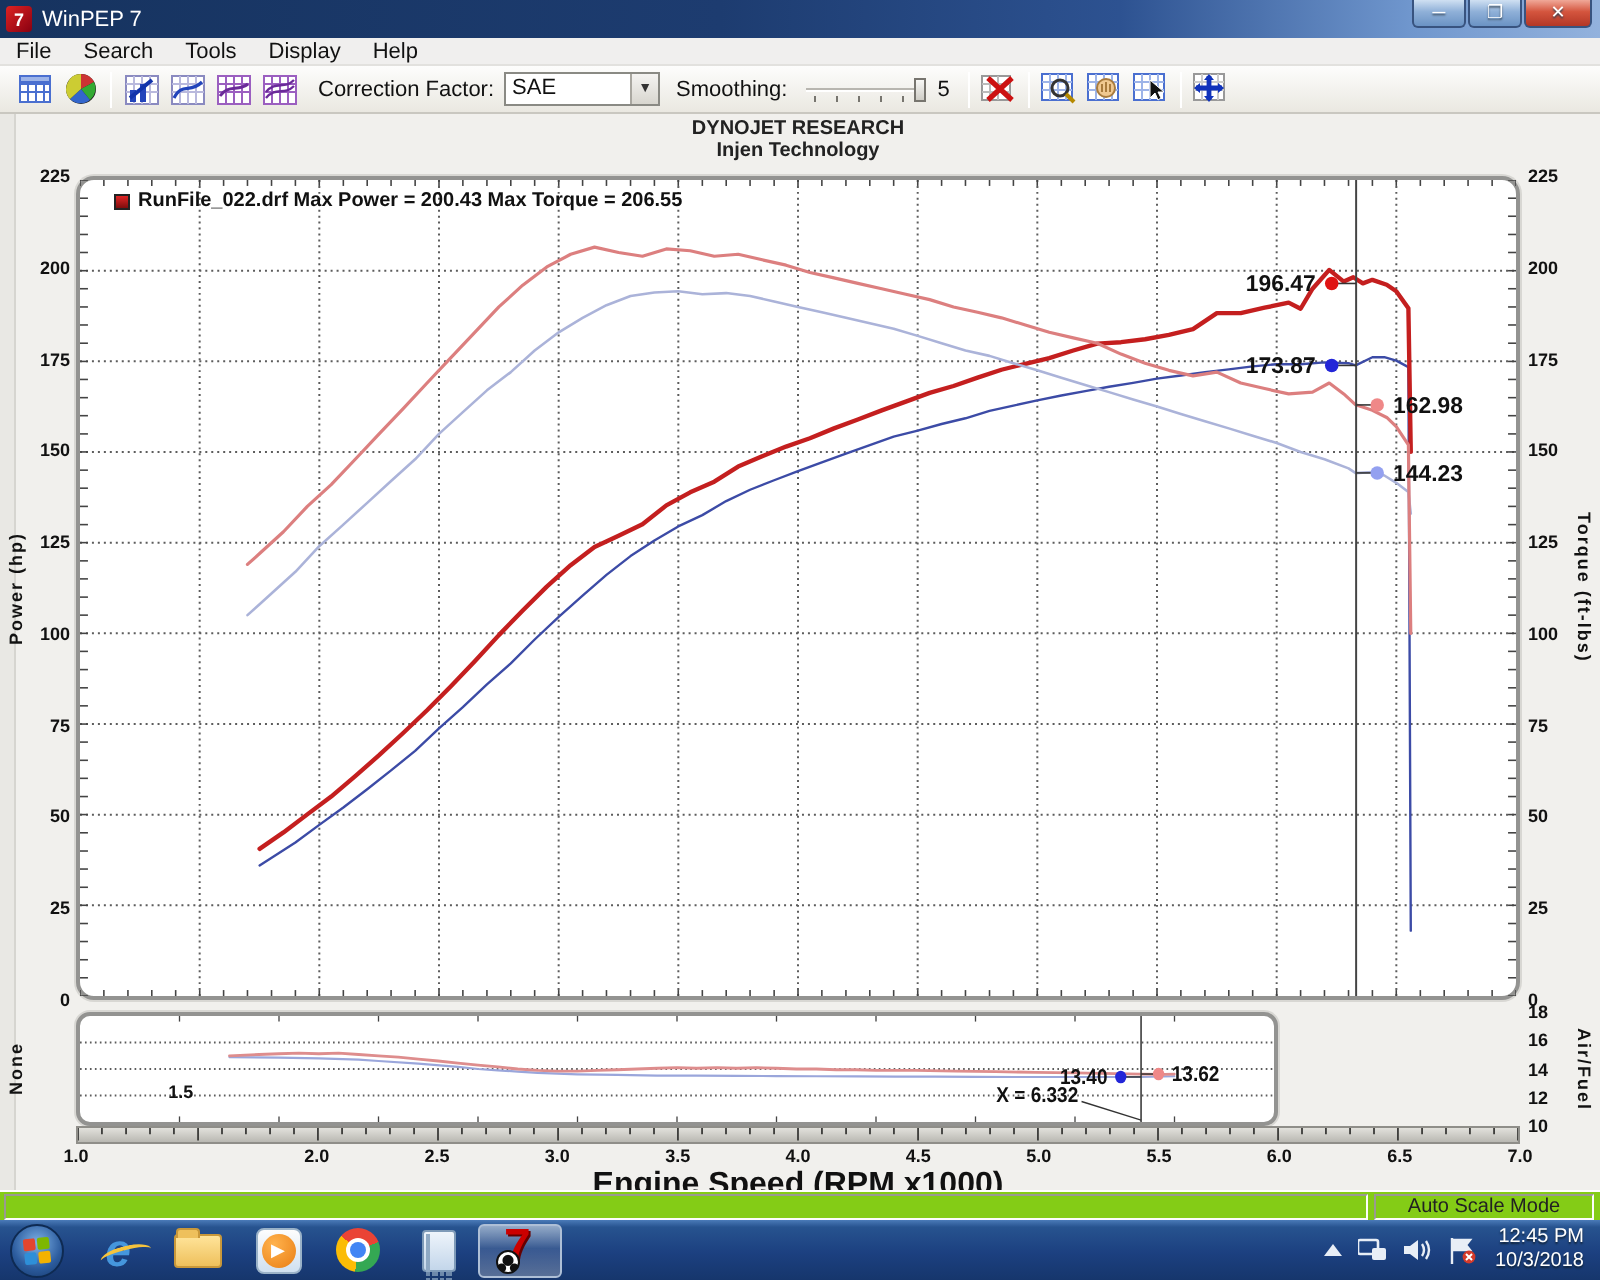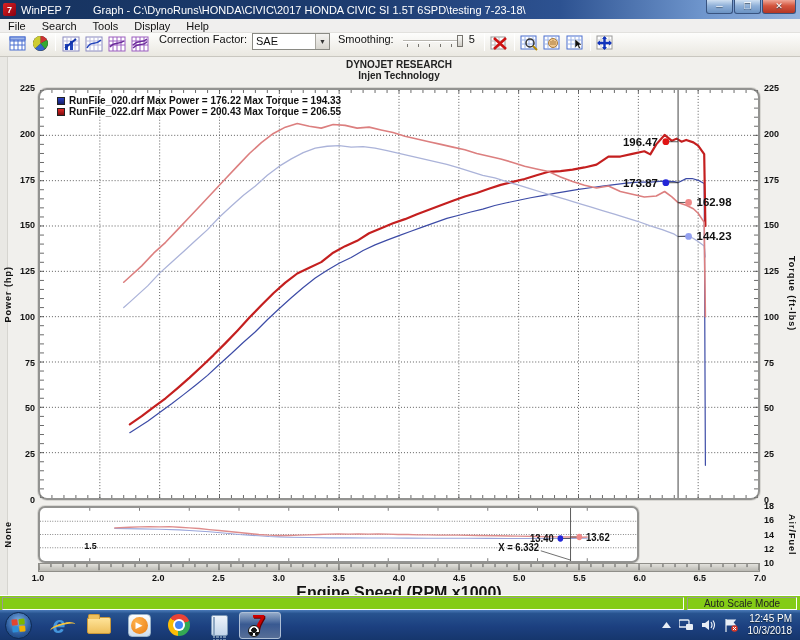--- a/index.html
+++ b/index.html
@@ -22,21 +22,21 @@
   .wbtn.close { width:34px; background:linear-gradient(#f0a898,#d4553e 45%,#b33726); }
 
   
   #menubar { position:absolute; left:0; top:19px; width:800px; height:14px; background:#f0efee;
     border-bottom:1px solid #e2e1de; display:flex; align-items:center; font-size:11px; color:#111; }
   .menuitem { padding:0 8px; height:14px; line-height:14px; }
 
   
   #toolbar { position:absolute; left:0; top:33px; width:800px; height:24px;
     background:linear-gradient(#fdfdfc,#eae8e1); border-bottom:1px solid #c9c7c0;
-    display:flex; align-items:flex-start; font-size:11px; color:#111; }
+    display:flex; align-items:center; font-size:11px; color:#111; }
   .tbicon { width:23px; height:21px; display:flex; align-items:center; justify-content:center; }
   .tbsep { width:1px; height:18px; background:#c4c2bb; border-right:1px solid #fff; margin:0 3px; }
   .tblabel { margin:0 5px 0 8px; white-space:nowrap; }
   #combo { width:78px; height:17px; background:#fff; border:1px solid #8a8a84; display:flex; }
   #combo .cval { flex:1; font-size:11px; padding:1px 3px; }
   #combo .carrow { width:14px; background:linear-gradient(#f4f3f1,#d8d6cf); border-left:1px solid #a9a7a0;
     font-size:7px; text-align:center; line-height:15px; color:#333; }
   #slider { position:relative; width:60px; height:16px; margin:0 4px; }
   #slider .track { position:absolute; left:0; top:7px; width:60px; height:2px; background:#b8b6b0; border-bottom:1px solid #fff; }
   #slider .tick { position:absolute; top:11px; width:1px; height:3px; background:#77756f; }
@@ -107,21 +107,20 @@
   #clock { text-align:right; font-size:10px; line-height:12px; color:#fff; margin:0 8px 0 6px; text-shadow:0 1px 1px #123; }
 </style>
 </head>
 <body>
 
 <div id="screen">
 
   <div id="titlebar">
     <span class="appicon">7</span>
     <span class="tapp">WinPEP 7</span>
-    <span class="tdoc">Graph - C:\DynoRuns\HONDA\CIVIC\2017 HONDA CIVIC SI 1.5T 6SPD\testing 7-23-18\</span>
     <div id="winbtns">
       <div class="wbtn">─</div>
       <div class="wbtn">❐</div>
       <div class="wbtn close">✕</div>
     </div>
   </div>
 
   <div id="menubar">
     <span class="menuitem">File</span>
     <span class="menuitem">Search</span>
@@ -492,24 +491,20 @@
           <text x="621.3433333333334" y="97.62471111111108" text-anchor="end" font-family="Liberation Sans,sans-serif" font-size="11.5" font-weight="bold" fill="#111">173.87</text>
           <line x1="641.6173333333332" y1="113.5655111111111" x2="652.2066666666666" y2="113.5655111111111" stroke="#333" stroke-width="0.8"></line>
           <circle cx="652.2066666666666" cy="113.5655111111111" r="3.4" fill="#ef8888"></circle>
           <text x="660.2066666666666" y="117.5655111111111" text-anchor="start" font-family="Liberation Sans,sans-serif" font-size="11.5" font-weight="bold" fill="#111">162.98</text>
           <line x1="641.6173333333332" y1="147.89884444444448" x2="652.2066666666666" y2="147.89884444444448" stroke="#333" stroke-width="0.8"></line>
           <circle cx="652.2066666666666" cy="147.89884444444448" r="3.4" fill="#93a0f0"></circle>
           <text x="660.2066666666666" y="151.89884444444448" text-anchor="start" font-family="Liberation Sans,sans-serif" font-size="11.5" font-weight="bold" fill="#111">144.23</text>
         </svg>
       <div id="legend">
         <div class="legrow">
-          <span class="legswatch" id="sw0" style="background: linear-gradient(rgb(43, 63, 196), rgb(20, 31, 102));"></span>
-          <span>RunFile_020.drf Max Power = 176.22 Max Torque = 194.33</span>
-        </div>
-        <div class="legrow">
           <span class="legswatch" id="sw1" style="background: linear-gradient(rgb(224, 37, 37), rgb(125, 13, 13));"></span>
           <span>RunFile_022.drf Max Power = 200.43 Max Torque = 206.55</span>
         </div>
       </div>
     </div>
 
     <div id="afbox">
       <svg id="af-svg" viewBox="0 0 722 57" preserveAspectRatio="none">
           <line x1="0" y1="42.75" x2="722" y2="42.75" stroke="#5c5c5c" stroke-width="1" stroke-dasharray="1,2"></line>
           <line x1="0" y1="28.5" x2="722" y2="28.5" stroke="#5c5c5c" stroke-width="1" stroke-dasharray="1,2"></line>

